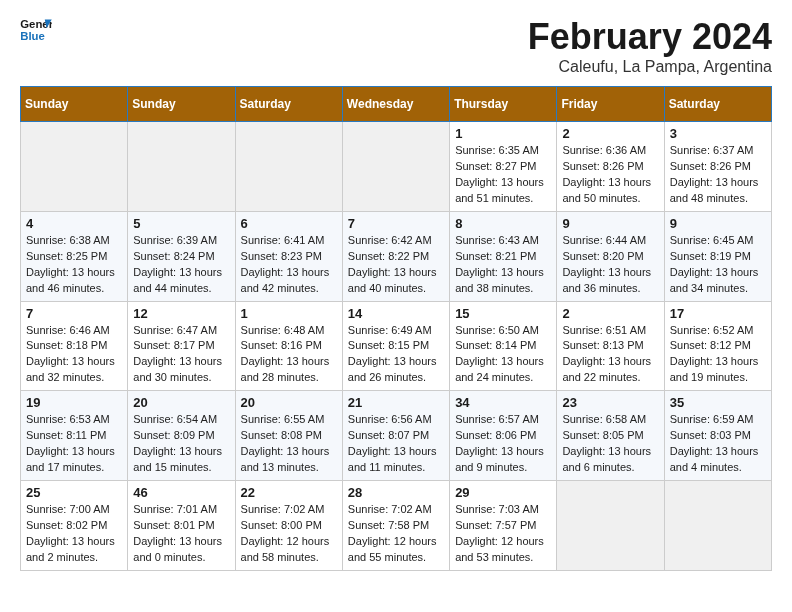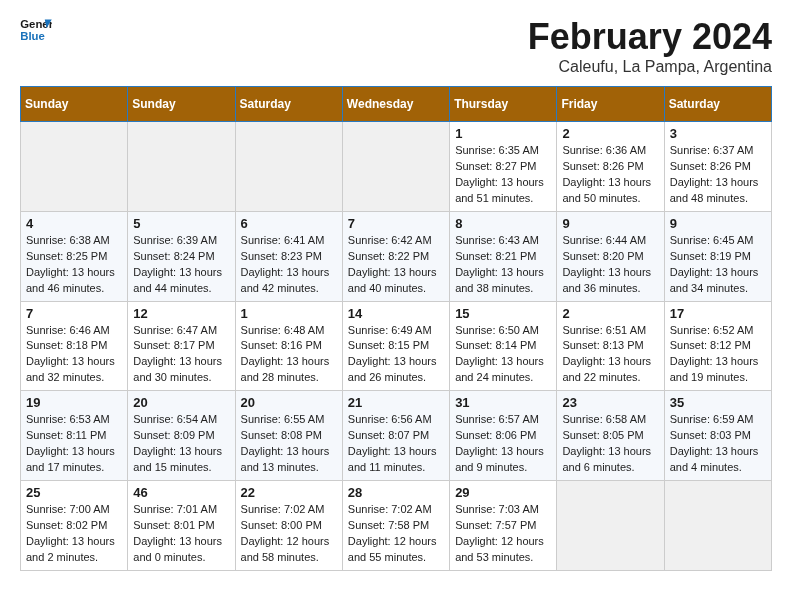--- a/index.html
+++ b/index.html
@@ -203,21 +203,21 @@
         </td>
         <td>
           <span class="day-num">20</span>
           <div class="day-info">Sunrise: 6:55 AM<br>Sunset: 8:08 PM<br>Daylight: 13 hours and 13 minutes.</div>
         </td>
         <td>
           <span class="day-num">21</span>
           <div class="day-info">Sunrise: 6:56 AM<br>Sunset: 8:07 PM<br>Daylight: 13 hours and 11 minutes.</div>
         </td>
         <td>
-          <span class="day-num">31</span>
+          <span class="day-num">34</span>
           <div class="day-info">Sunrise: 6:57 AM<br>Sunset: 8:06 PM<br>Daylight: 13 hours and 9 minutes.</div>
         </td>
         <td>
           <span class="day-num">23</span>
           <div class="day-info">Sunrise: 6:58 AM<br>Sunset: 8:05 PM<br>Daylight: 13 hours and 6 minutes.</div>
         </td>
         <td>
           <span class="day-num">35</span>
           <div class="day-info">Sunrise: 6:59 AM<br>Sunset: 8:03 PM<br>Daylight: 13 hours and 4 minutes.</div>
         </td>

